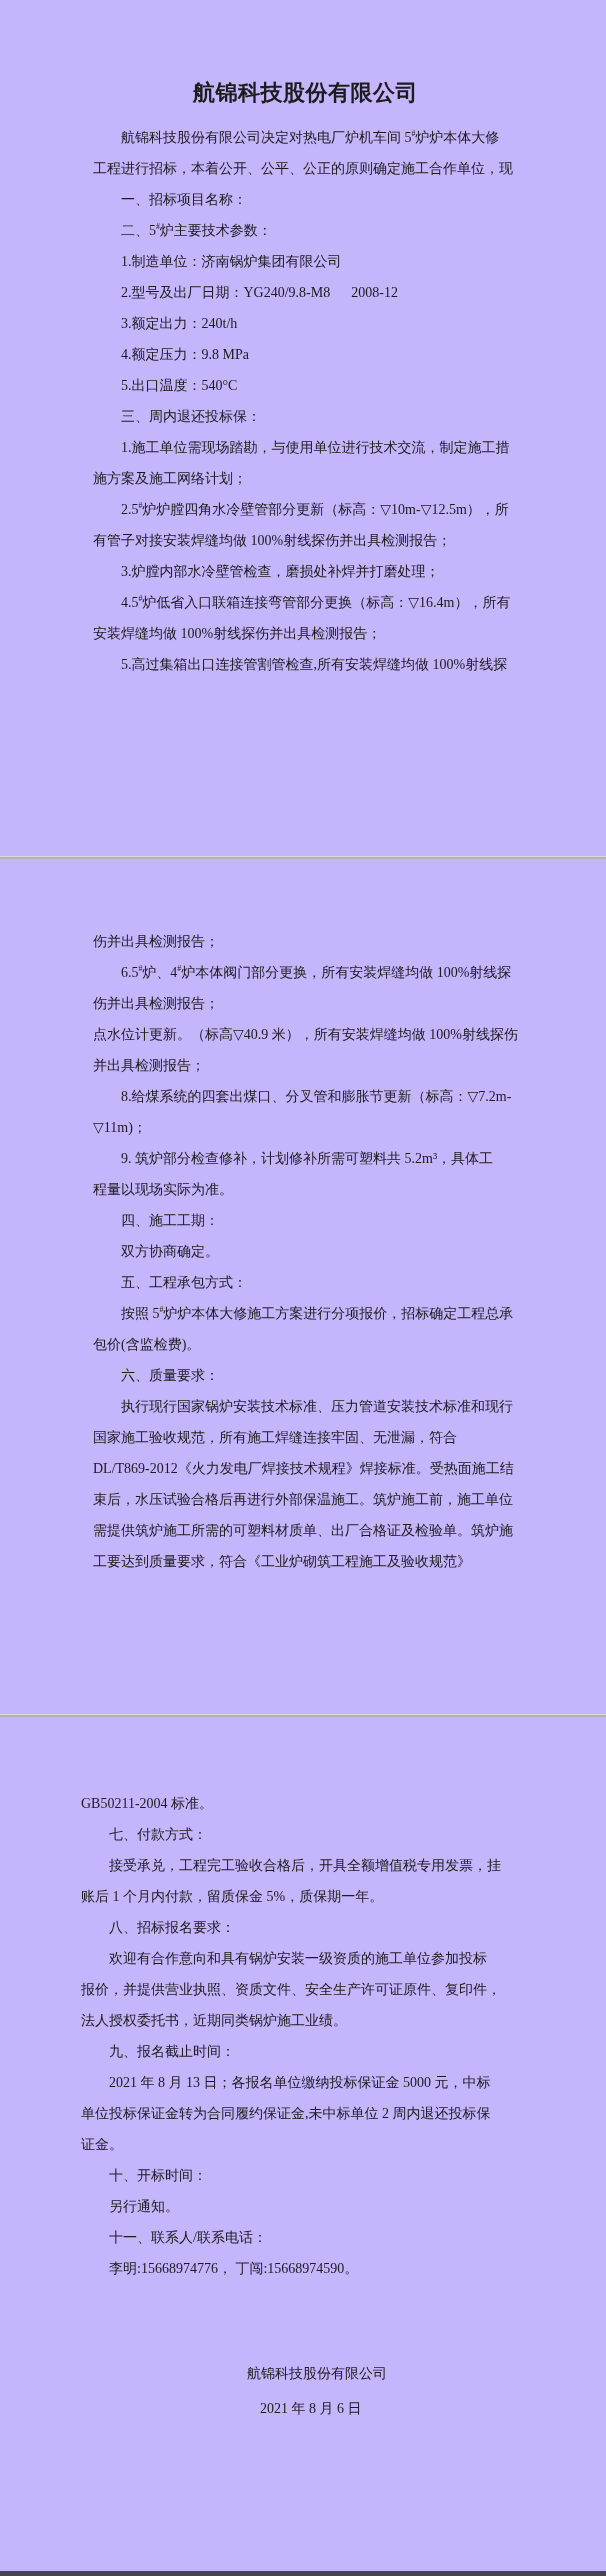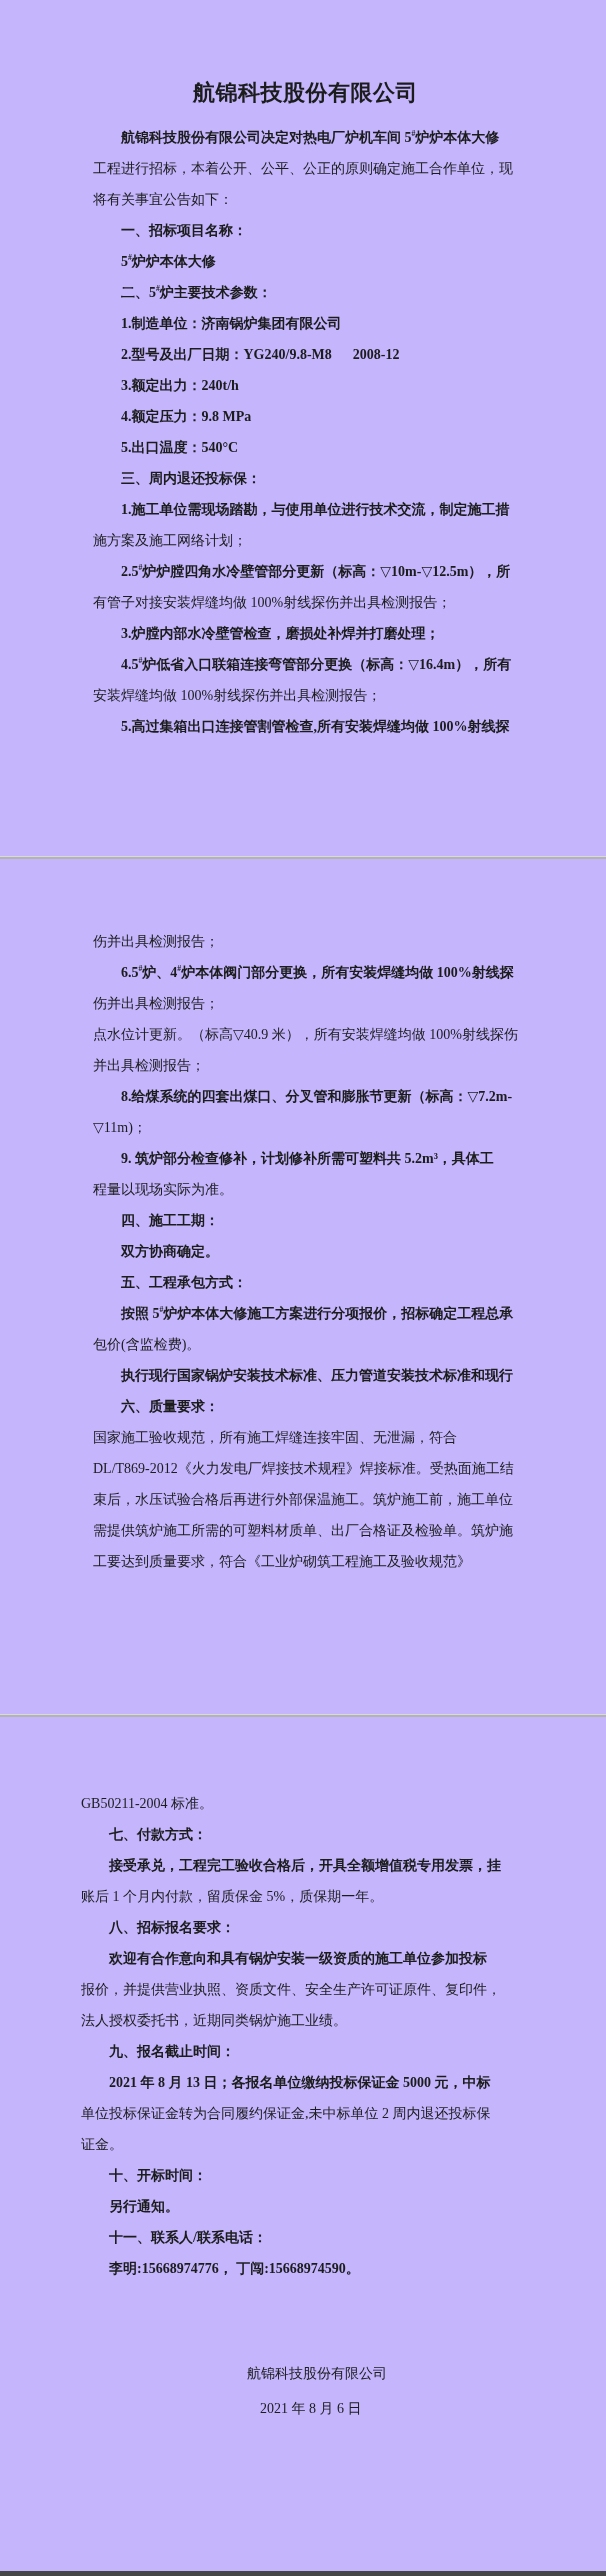--- a/index.html
+++ b/index.html
@@ -6,39 +6,37 @@
   .viewer{position:relative;width:606px;height:2576px;background:#fff;overflow:hidden;
           font-family:"Liberation Serif","DejaVu Serif",serif;color:#1c1c1c;}
   .page{box-sizing:border-box;width:606px;background:#c4b5fd;}
   .p1{height:856px;padding:77px 88px 0 93px;}
   .p2{height:855px;padding:67px 88px 8px 93px;}
   .p3{height:859px;padding:71px 88px 0 81px;}
   .page-sep{height:2.8px;width:606px;background:#b3b3b3;border-top:0.9px solid #d9d9d9;box-sizing:border-box;}
   .doc-title{margin:0;font-size:22px;line-height:32px;font-weight:bold;text-align:center;letter-spacing:0.5px;}
   .body-block{margin-top:13px;}
   .ln{margin:0;font-size:14px;line-height:31px;white-space:pre;}
-  .ind{padding-left:28px;font-weight:bold;}
+  .ind{padding-left:28px;}
   sup{font-size:55%;line-height:0;vertical-align:super;}
   .sig{margin:79px 0 0;padding-left:166px;font-size:14px;line-height:22px;white-space:pre;}
   .date{margin:13px 0 16px;padding-left:179px;font-size:14px;line-height:22px;white-space:pre;}
   .bottom-edge{position:absolute;left:0;right:0;bottom:0;height:5.5px;background:#474747;}
 </style>
 </head>
 <body>
 
 <div class="viewer">
 
   <section class="page p1">
     <h1 class="doc-title">航锦科技股份有限公司</h1>
     <div class="body-block">
       <p class="ln ind">航锦科技股份有限公司决定对热电厂炉机车间 5<sup>#</sup>炉炉本体大修</p>
       <p class="ln">工程进行招标，本着公开、公平、公正的原则确定施工合作单位，现</p>
-      <p class="ln">将有关事宜公告如下：</p>
       <p class="ln ind">一、招标项目名称：</p>
-      <p class="ln ind">5<sup>#</sup>炉炉本体大修</p>
       <p class="ln ind">二、5<sup>#</sup>炉主要技术参数：</p>
       <p class="ln ind">1.制造单位：济南锅炉集团有限公司</p>
       <p class="ln ind">2.型号及出厂日期：YG240/9.8-M8      2008-12</p>
       <p class="ln ind">3.额定出力：240t/h</p>
       <p class="ln ind">4.额定压力：9.8 MPa</p>
       <p class="ln ind">5.出口温度：540°C</p>
       <p class="ln ind">三、周内退还投标保：</p>
       <p class="ln ind">1.施工单位需现场踏勘，与使用单位进行技术交流，制定施工措</p>
       <p class="ln">施方案及施工网络计划；</p>
       <p class="ln ind">2.5<sup>#</sup>炉炉膛四角水冷壁管部分更新（标高：▽10m-▽12.5m），所</p>
@@ -60,22 +58,22 @@
     <p class="ln">并出具检测报告；</p>
     <p class="ln ind">8.给煤系统的四套出煤口、分叉管和膨胀节更新（标高：▽7.2m-</p>
     <p class="ln">▽11m)；</p>
     <p class="ln ind">9. 筑炉部分检查修补，计划修补所需可塑料共 5.2m³，具体工</p>
     <p class="ln">程量以现场实际为准。</p>
     <p class="ln ind">四、施工工期：</p>
     <p class="ln ind">双方协商确定。</p>
     <p class="ln ind">五、工程承包方式：</p>
     <p class="ln ind">按照 5<sup>#</sup>炉炉本体大修施工方案进行分项报价，招标确定工程总承</p>
     <p class="ln">包价(含监检费)。</p>
+    <p class="ln ind">六、质量要求：</p>
     <p class="ln ind">执行现行国家锅炉安装技术标准、压力管道安装技术标准和现行</p>
-    <p class="ln ind">六、质量要求：</p>
     <p class="ln">国家施工验收规范，所有施工焊缝连接牢固、无泄漏，符合</p>
     <p class="ln">DL/T869-2012《火力发电厂焊接技术规程》焊接标准。受热面施工结</p>
     <p class="ln">束后，水压试验合格后再进行外部保温施工。筑炉施工前，施工单位</p>
     <p class="ln">需提供筑炉施工所需的可塑料材质单、出厂合格证及检验单。筑炉施</p>
     <p class="ln">工要达到质量要求，符合《工业炉砌筑工程施工及验收规范》</p>
   </section>
 
   <div class="page-sep"></div>
 
   <section class="page p3">

